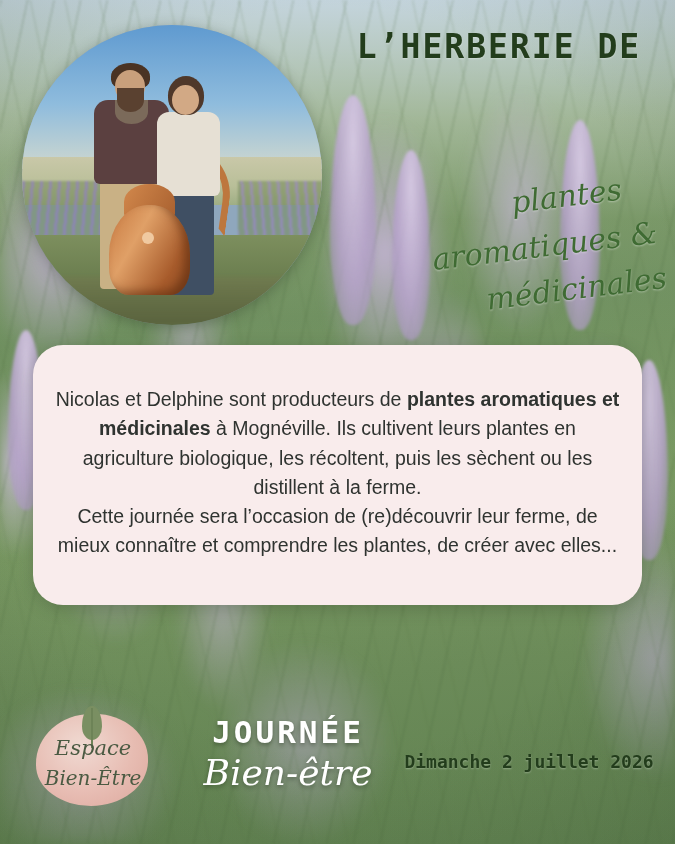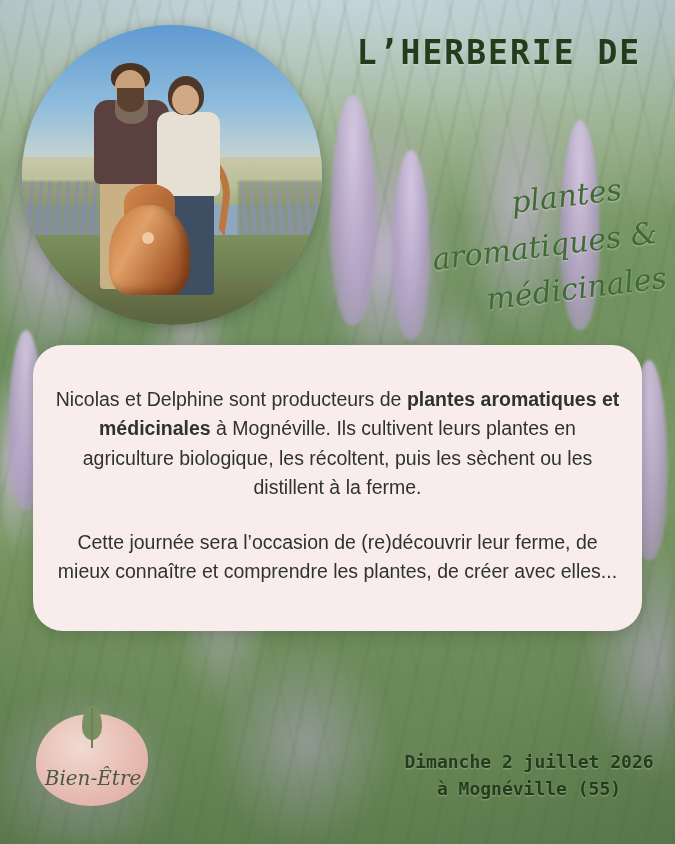--- a/index.html
+++ b/index.html
@@ -157,21 +157,20 @@
     top: 26px;
     width: 326px;
     text-align: center;
     color: #233d1c;
     font-family: "DejaVu Sans Mono", monospace;
     font-weight: 700;
     font-size: 33px;
     line-height: 1.28;
     letter-spacing: 2px;
     text-shadow: 0 1px 2px rgba(255,255,255,0.35);
-    margin-top: 6px;
   }
 
   
   .subtitle {
     position: absolute;
     left: 400px;
     top: 178px;
     width: 262px;
     color: #3f6b33;
     font-family: "DejaVu Serif", serif;
@@ -197,21 +196,21 @@
     padding: 40px 20px 44px;
     background: #f9ecec;
     border-radius: 30px;
     box-shadow: 0 4px 16px rgba(40,55,35,0.25);
     color: #2f3330;
     font-size: 19.5px;
     line-height: 1.5;
     text-align: center;
   }
   .card p { margin: 0; }
-  .card .para2 { margin-top: 26px; }
+  .card .para2 { }
   .card b { font-weight: 700; }
 
   
   .logo {
     position: absolute;
     left: 26px;
     top: 700px;
     width: 134px;
     height: 118px;
   }
@@ -340,22 +339,26 @@
   </div>
 
   <div class="card">
     <p class="para1"><span>Nicolas et Delphine sont producteurs de </span><b>plantes aromatiques et médicinales</b><span> à Mognéville. Ils cultivent leurs plantes en agriculture biologique, les récoltent, puis les sèchent ou les distillent à la ferme.</span></p>
     <p class="para2">Cette journée sera l’occasion de (re)découvrir leur ferme, de mieux connaître et comprendre les plantes, de créer avec elles...</p>
   </div>
 
   <div class="logo">
     <div class="logo-blob"></div>
     <div class="logo-leaf"></div>
+    <div class="logo-text-1">Espace</div>
     <div class="logo-text-2">Bien-Être</div>
   </div>
 
+  <div class="journee">
+    <div class="j1">JOURNÉE</div>
+    <div class="j2">Bien-être</div>
+  </div>
 
   <div class="date-block">
     <div>Dimanche 2 juillet 2026</div>
-    <div>à Mognéville (55)</div>
   </div>
 
 </div>
 
 </body></html>

